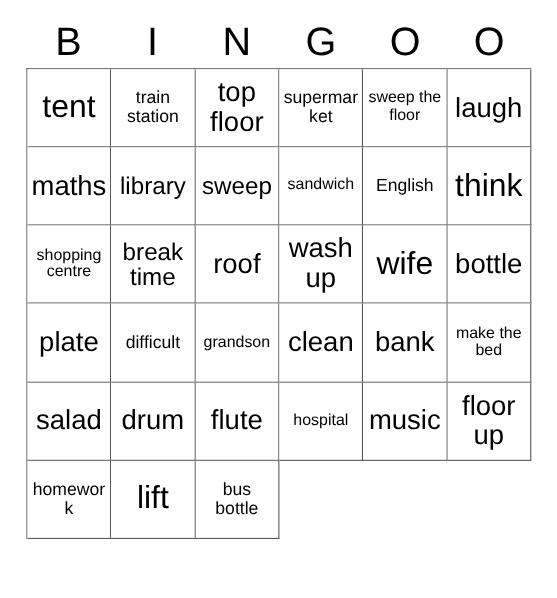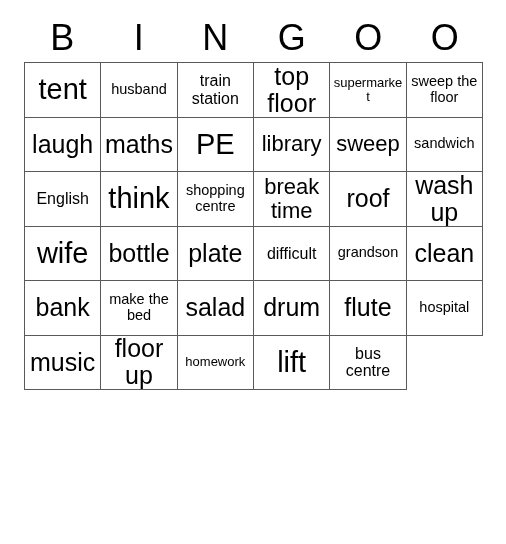--- a/index.html
+++ b/index.html
@@ -38,21 +38,21 @@
     line-height: 1;
     font-weight: 400;
     color: #000000;
     letter-spacing: 0;
   }
   .grid {
     position: absolute;
     left: 24px;
     top: 62px;
     width: 459px;
-    height: 328px;
+    height: 428px;
     border-top: 1.5px solid #5a5a5a;
     border-left: 1.5px solid #5a5a5a;
     box-sizing: border-box;
     display: grid;
     grid-template-columns: repeat(6, 1fr);
     grid-template-rows: repeat(6, 1fr);
     background: #ffffff;
   }
   .cell {
     border-right: 1.5px solid #5a5a5a;
@@ -71,66 +71,60 @@
     width: 100%;
     line-height: 1.08;
     word-break: break-word;
   }
   
   .s-xl span { font-size: 29px; }
   .s-lg span { font-size: 25px; }
   .s-md span { font-size: 22px; }
   .s-sm span { font-size: 16px; }
   .s-xs span { font-size: 14.5px; }
-  .s-xxs span { font-size: 13px; }
+  .s-xxs span { font-size: 16px; }
 </style>
 </head>
 <body>
 
 <div class="card">
 
   <div class="header-row">
     <div class="header-letter">B</div>
     <div class="header-letter">I</div>
     <div class="header-letter">N</div>
     <div class="header-letter">G</div>
     <div class="header-letter">O</div>
     <div class="header-letter">O</div>
   </div>
 
   <div class="grid">
 
     <div class="cell s-xl">
         <span>tent</span>
       </div>
-    <div class="cell s-xs">
-        <span>husband</span>
-      </div>
     <div class="cell s-sm">
         <span>train station</span>
       </div>
     <div class="cell s-lg">
         <span>top floor</span>
       </div>
     <div class="cell s-xxs">
         <span>supermarket</span>
       </div>
     <div class="cell s-xs">
         <span>sweep the floor</span>
       </div>
 
     <div class="cell s-lg">
         <span>laugh</span>
       </div>
     <div class="cell s-lg">
         <span>maths</span>
       </div>
-    <div class="cell s-xl">
-        <span>PE</span>
-      </div>
     <div class="cell s-md">
         <span>library</span>
       </div>
     <div class="cell s-md">
         <span>sweep</span>
       </div>
     <div class="cell s-xs">
         <span>sandwich</span>
       </div>
 
@@ -197,17 +191,17 @@
     <div class="cell s-lg">
         <span>floor up</span>
       </div>
     <div class="cell s-xxs">
         <span>homework</span>
       </div>
     <div class="cell s-xl">
         <span>lift</span>
       </div>
     <div class="cell s-sm">
-        <span>bus centre</span>
+        <span>bus bottle</span>
       </div>
 
   </div>
 </div>
 
 </body></html>

